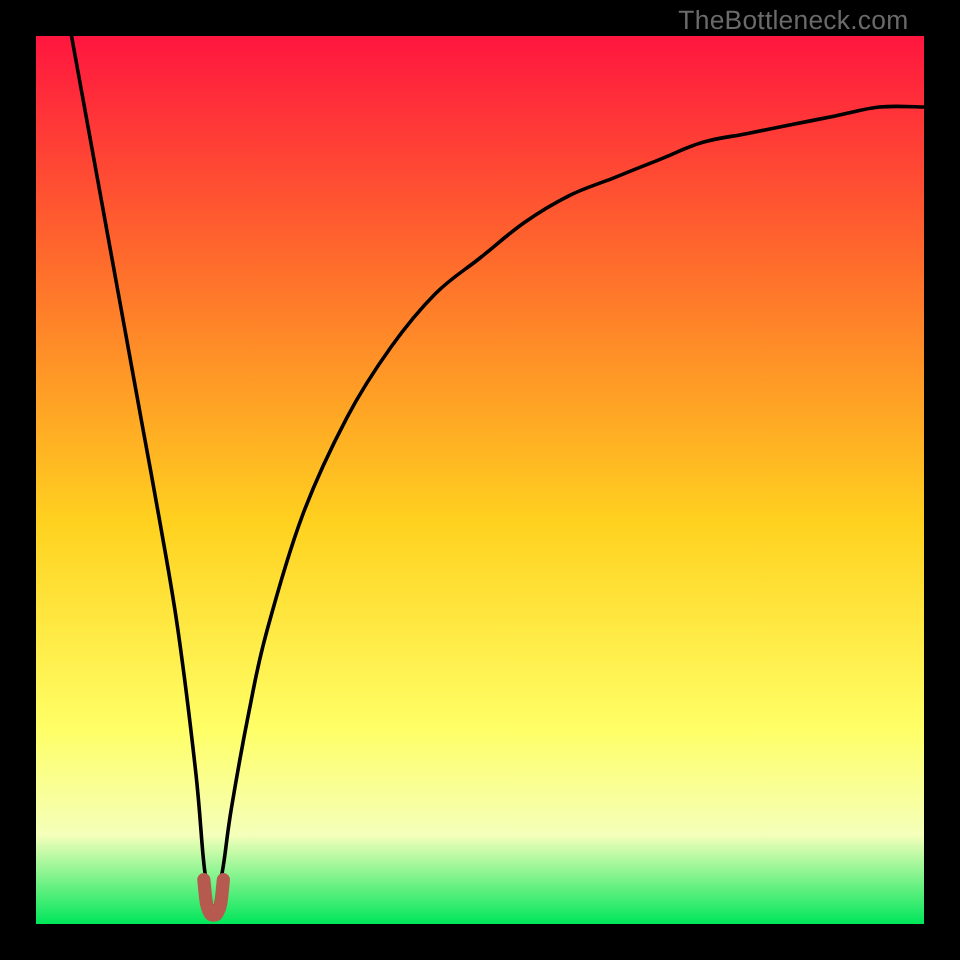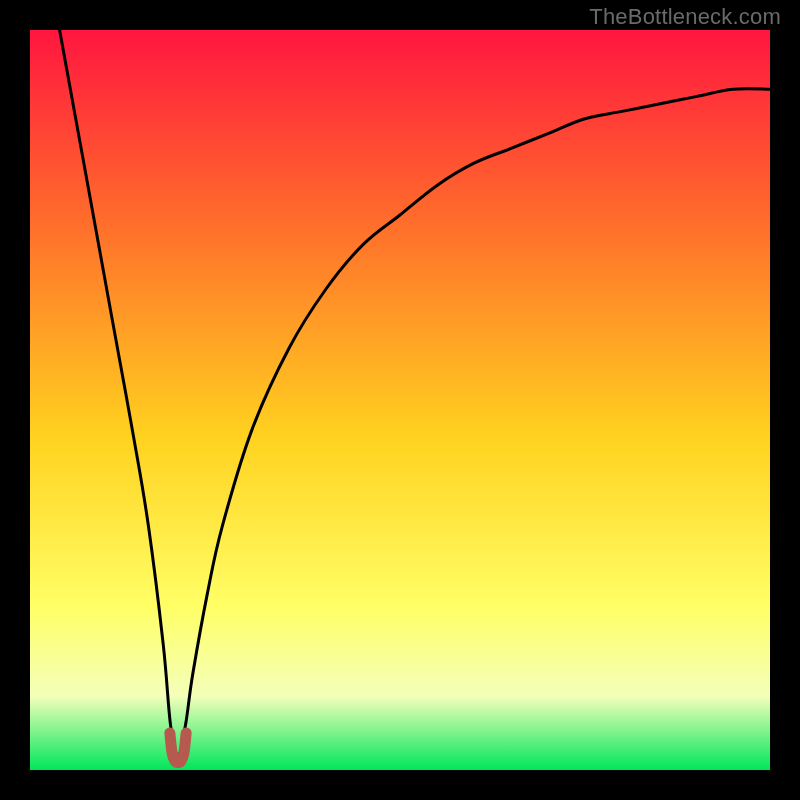--- a/index.html
+++ b/index.html
@@ -22,21 +22,21 @@
   .plot {
     position: absolute;
     left: 0;
     top: 0;
     width: 740px;
     height: 740px;
   }
   .watermark {
     position: absolute;
     top: 4px;
-    right: 19px;
+    right: 43px;
     color: #6a6a6a;
     font-size: 22px;
     font-weight: 400;
     letter-spacing: 0.2px;
     user-select: none;
   }
 </style>
 </head>
 <body>
 

